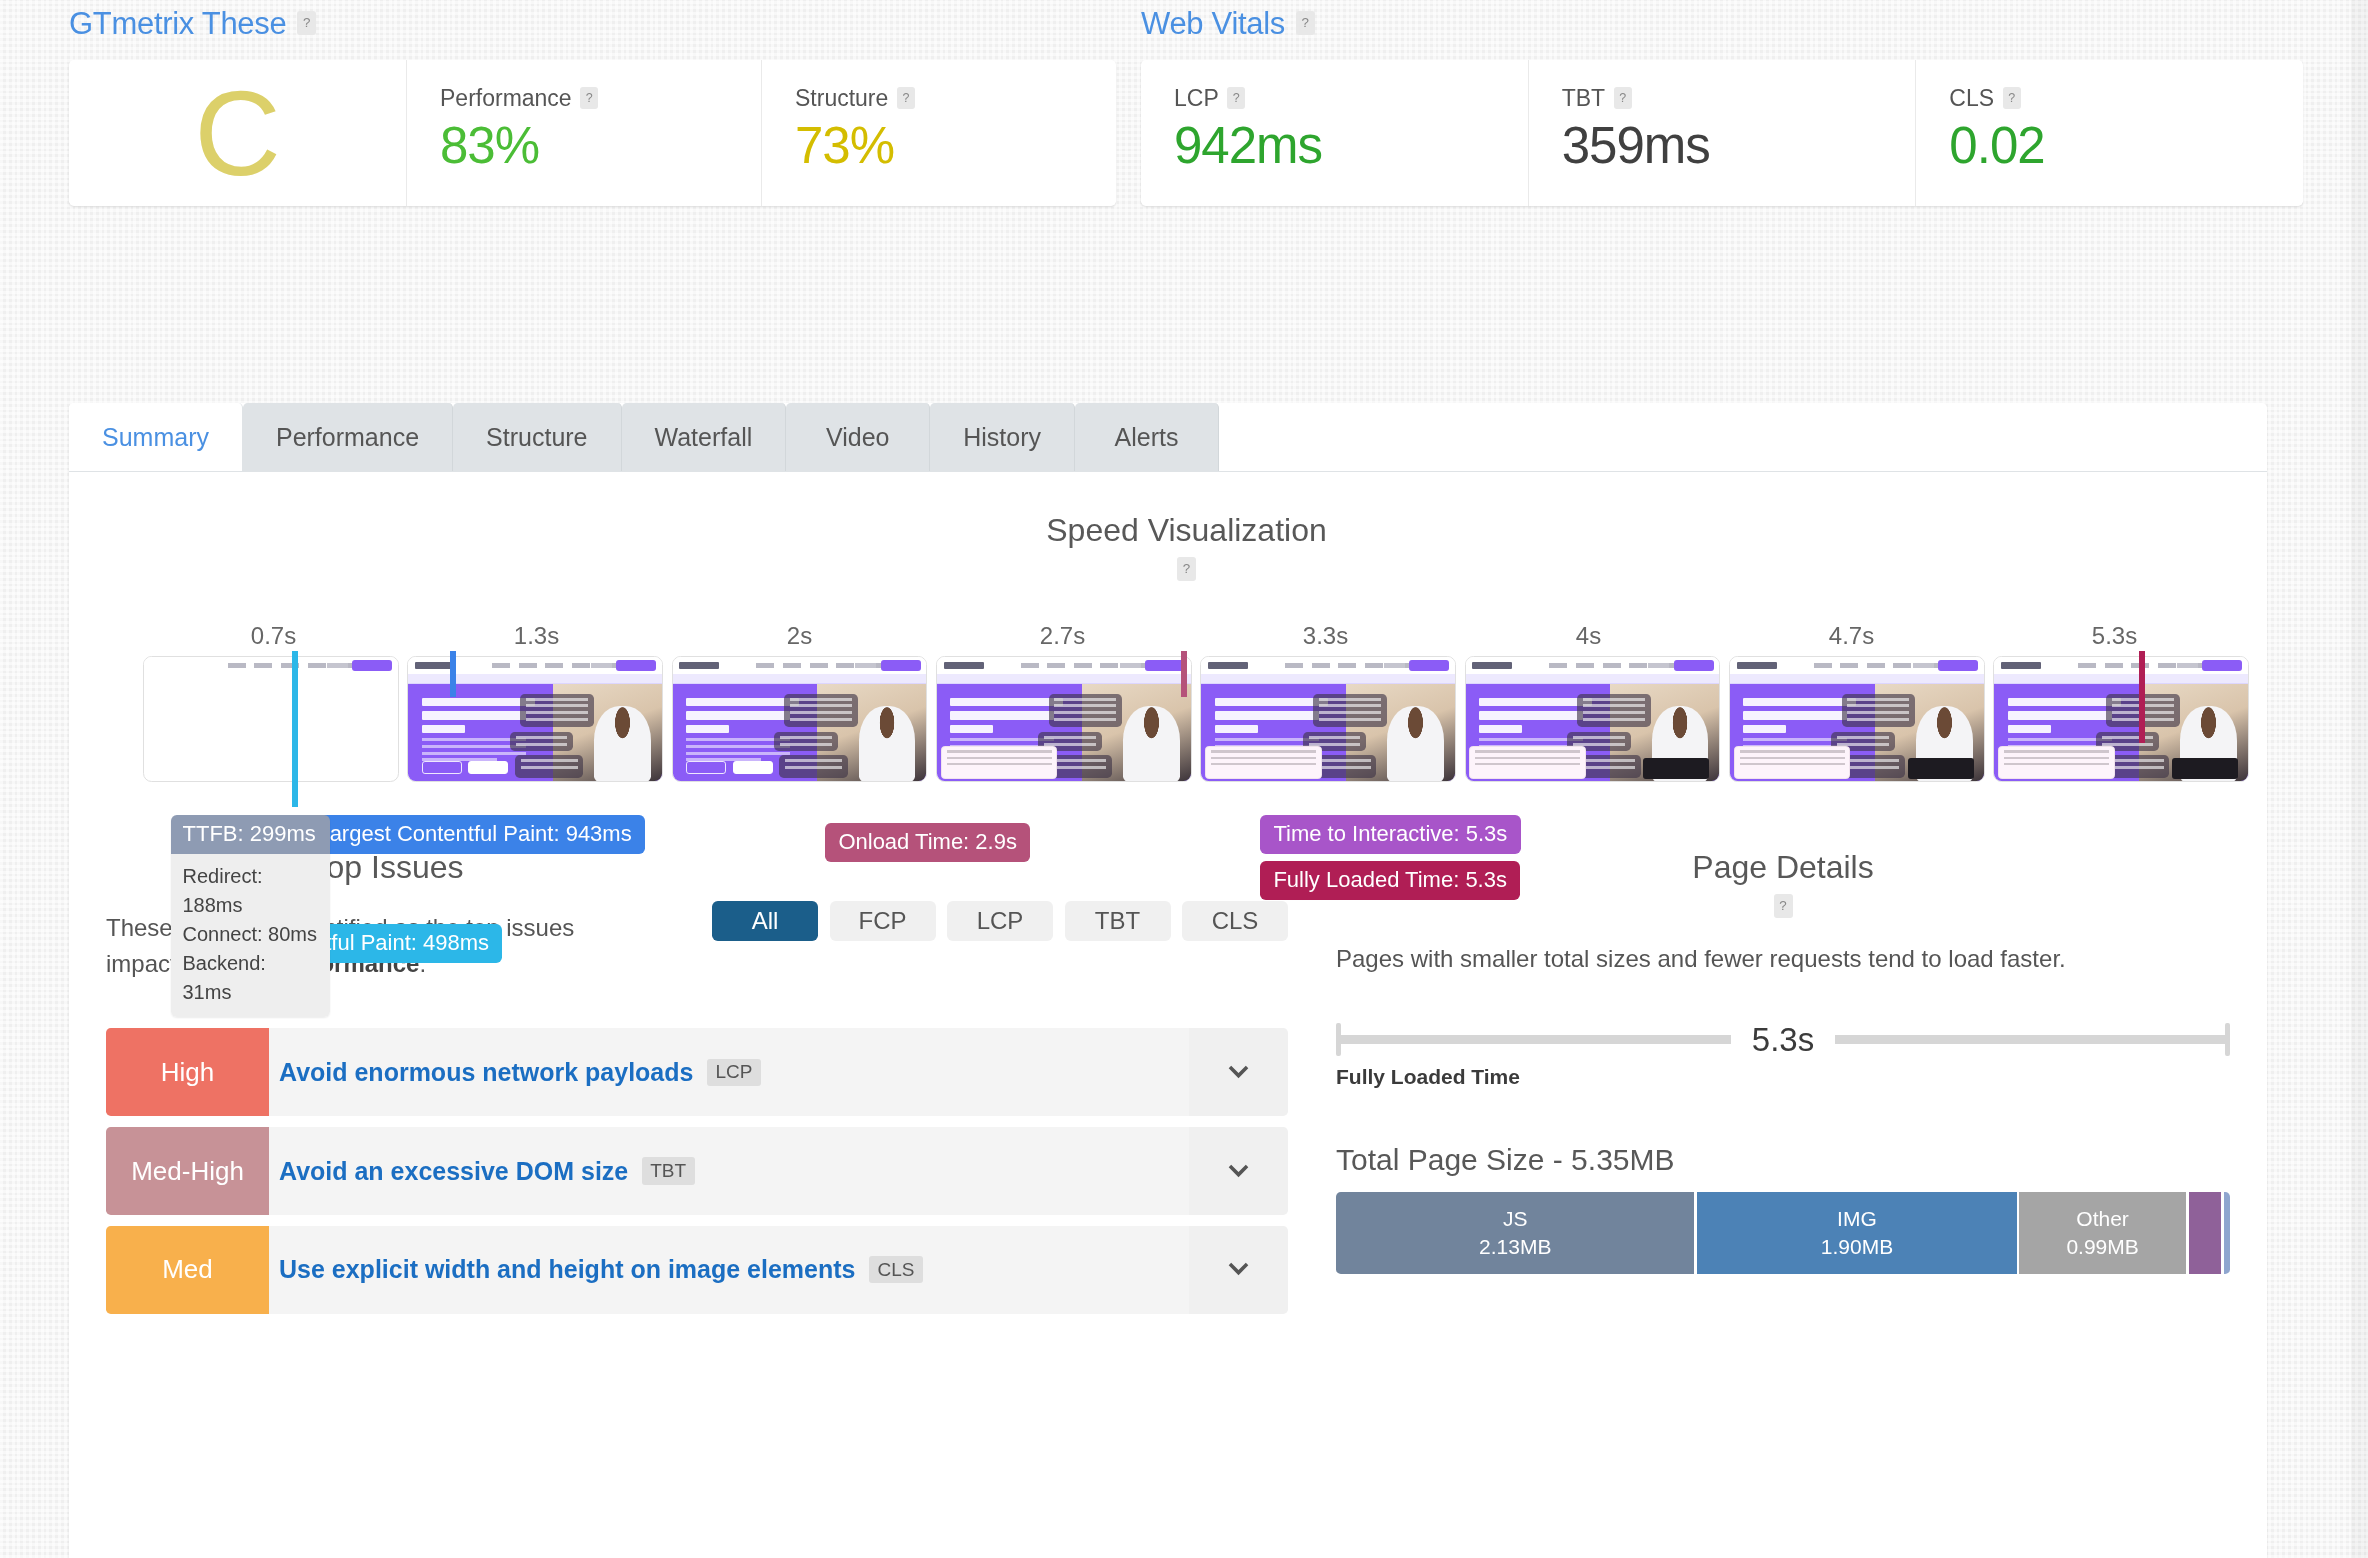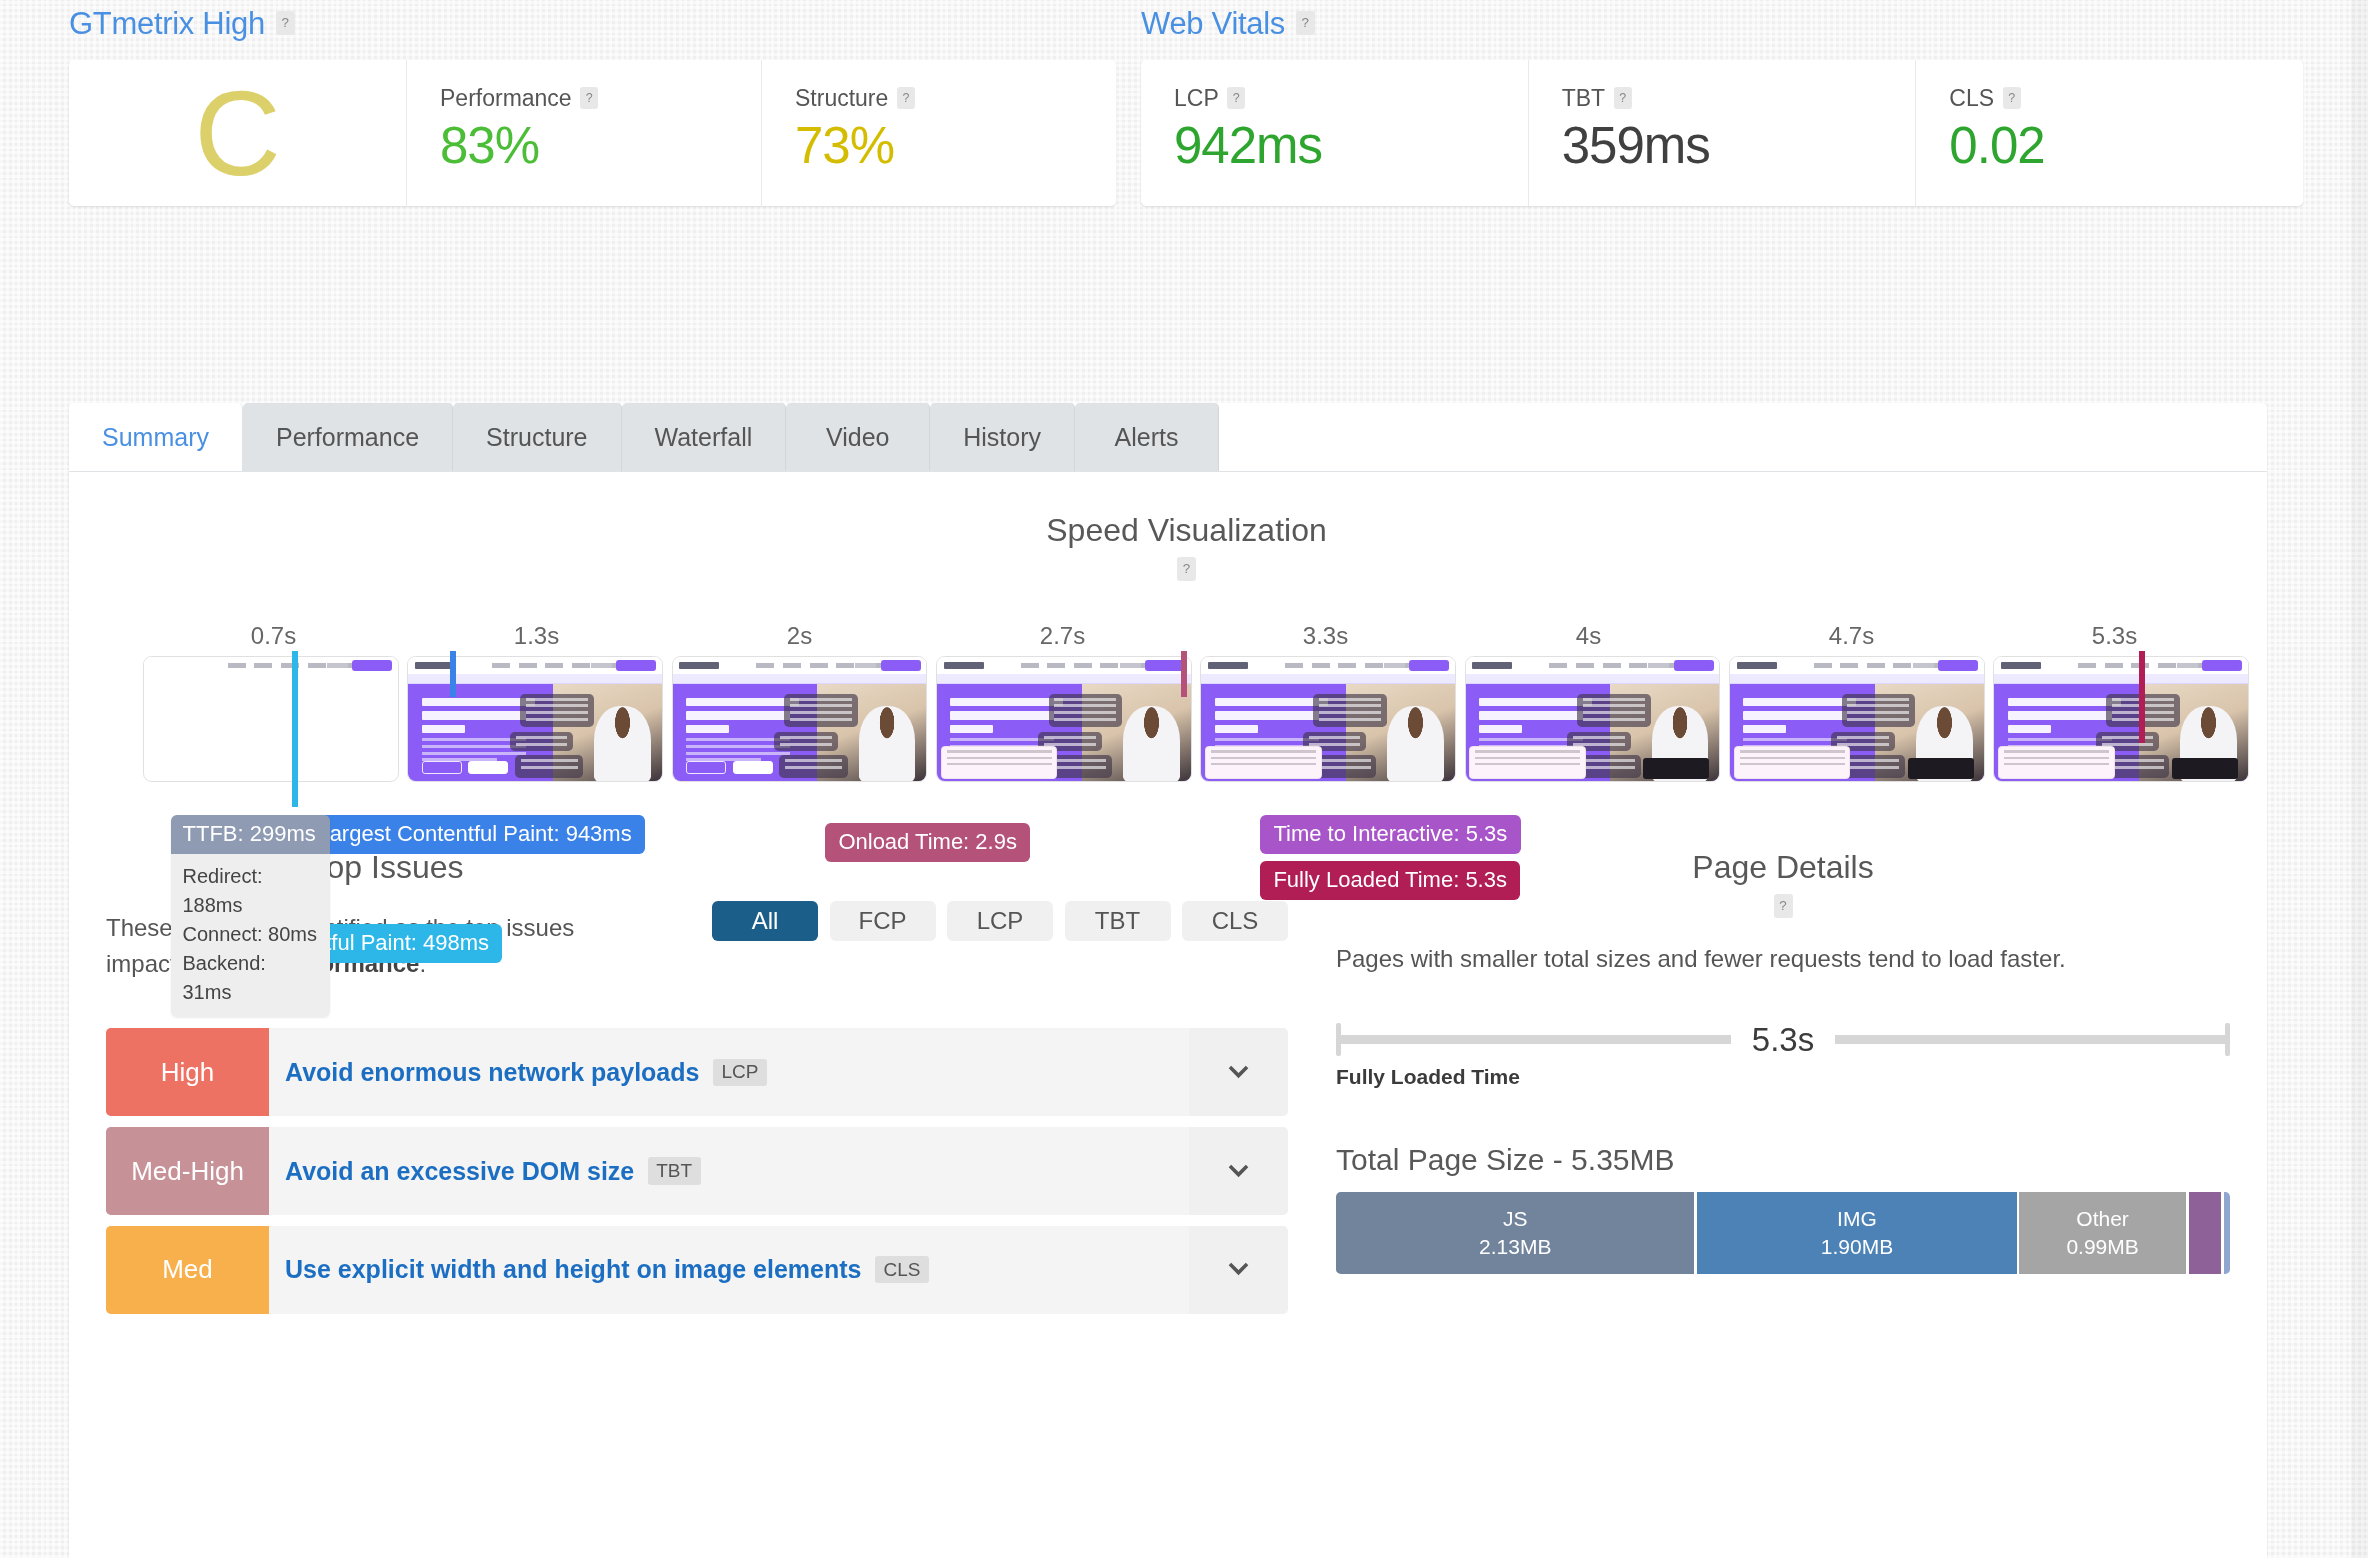--- a/index.html
+++ b/index.html
@@ -211,21 +211,21 @@
   .issue-row {
     display: flex; height: 88px; margin-bottom: 10.6px; border-radius: 4.8px;
     overflow: hidden; align-items: stretch;
   }
   .sev {
     width: 163px; display: flex; align-items: center; justify-content: center;
     color: #fff; font-size: 26px; flex: none;
   }
   .issue-main {
     flex: 1; background: #f4f4f4; display: flex; align-items: center;
-    padding-left: 16px; gap: 13.4px;
+    padding-left: 10px; gap: 13.4px;
   }
   .issue-title {
     font-size: 25px; color: #1b6ec2; font-weight: bold; cursor: pointer;
   }
   .tag {
     background: #dedede; color: #555; font-size: 19px; padding: 3.8px 8.6px 4.8px;
     border-radius: 2.9px; line-height: 1;
   }
   .chev-cell {
     width: 99px; background: #f0f0f0; display: flex; align-items: center;
@@ -265,21 +265,21 @@
     background: rgba(0,0,0,0.03);
   }
 </style>
 </head>
 <body>
 
 <div class="top-area">
 
   <div class="panel-group group-gtm">
     <div class="group-title">
-      <span>GTmetrix High</span>
+      <span>GTmetrix These</span>
       <span class="qmark">?</span>
     </div>
     <div class="card-row">
       <div class="grade-cell">
         <span class="grade-letter">C</span>
       </div>
       <div class="gtm-cells">
         <div class="metric-cell">
           <div class="metric-label">
             <span>Performance</span>

